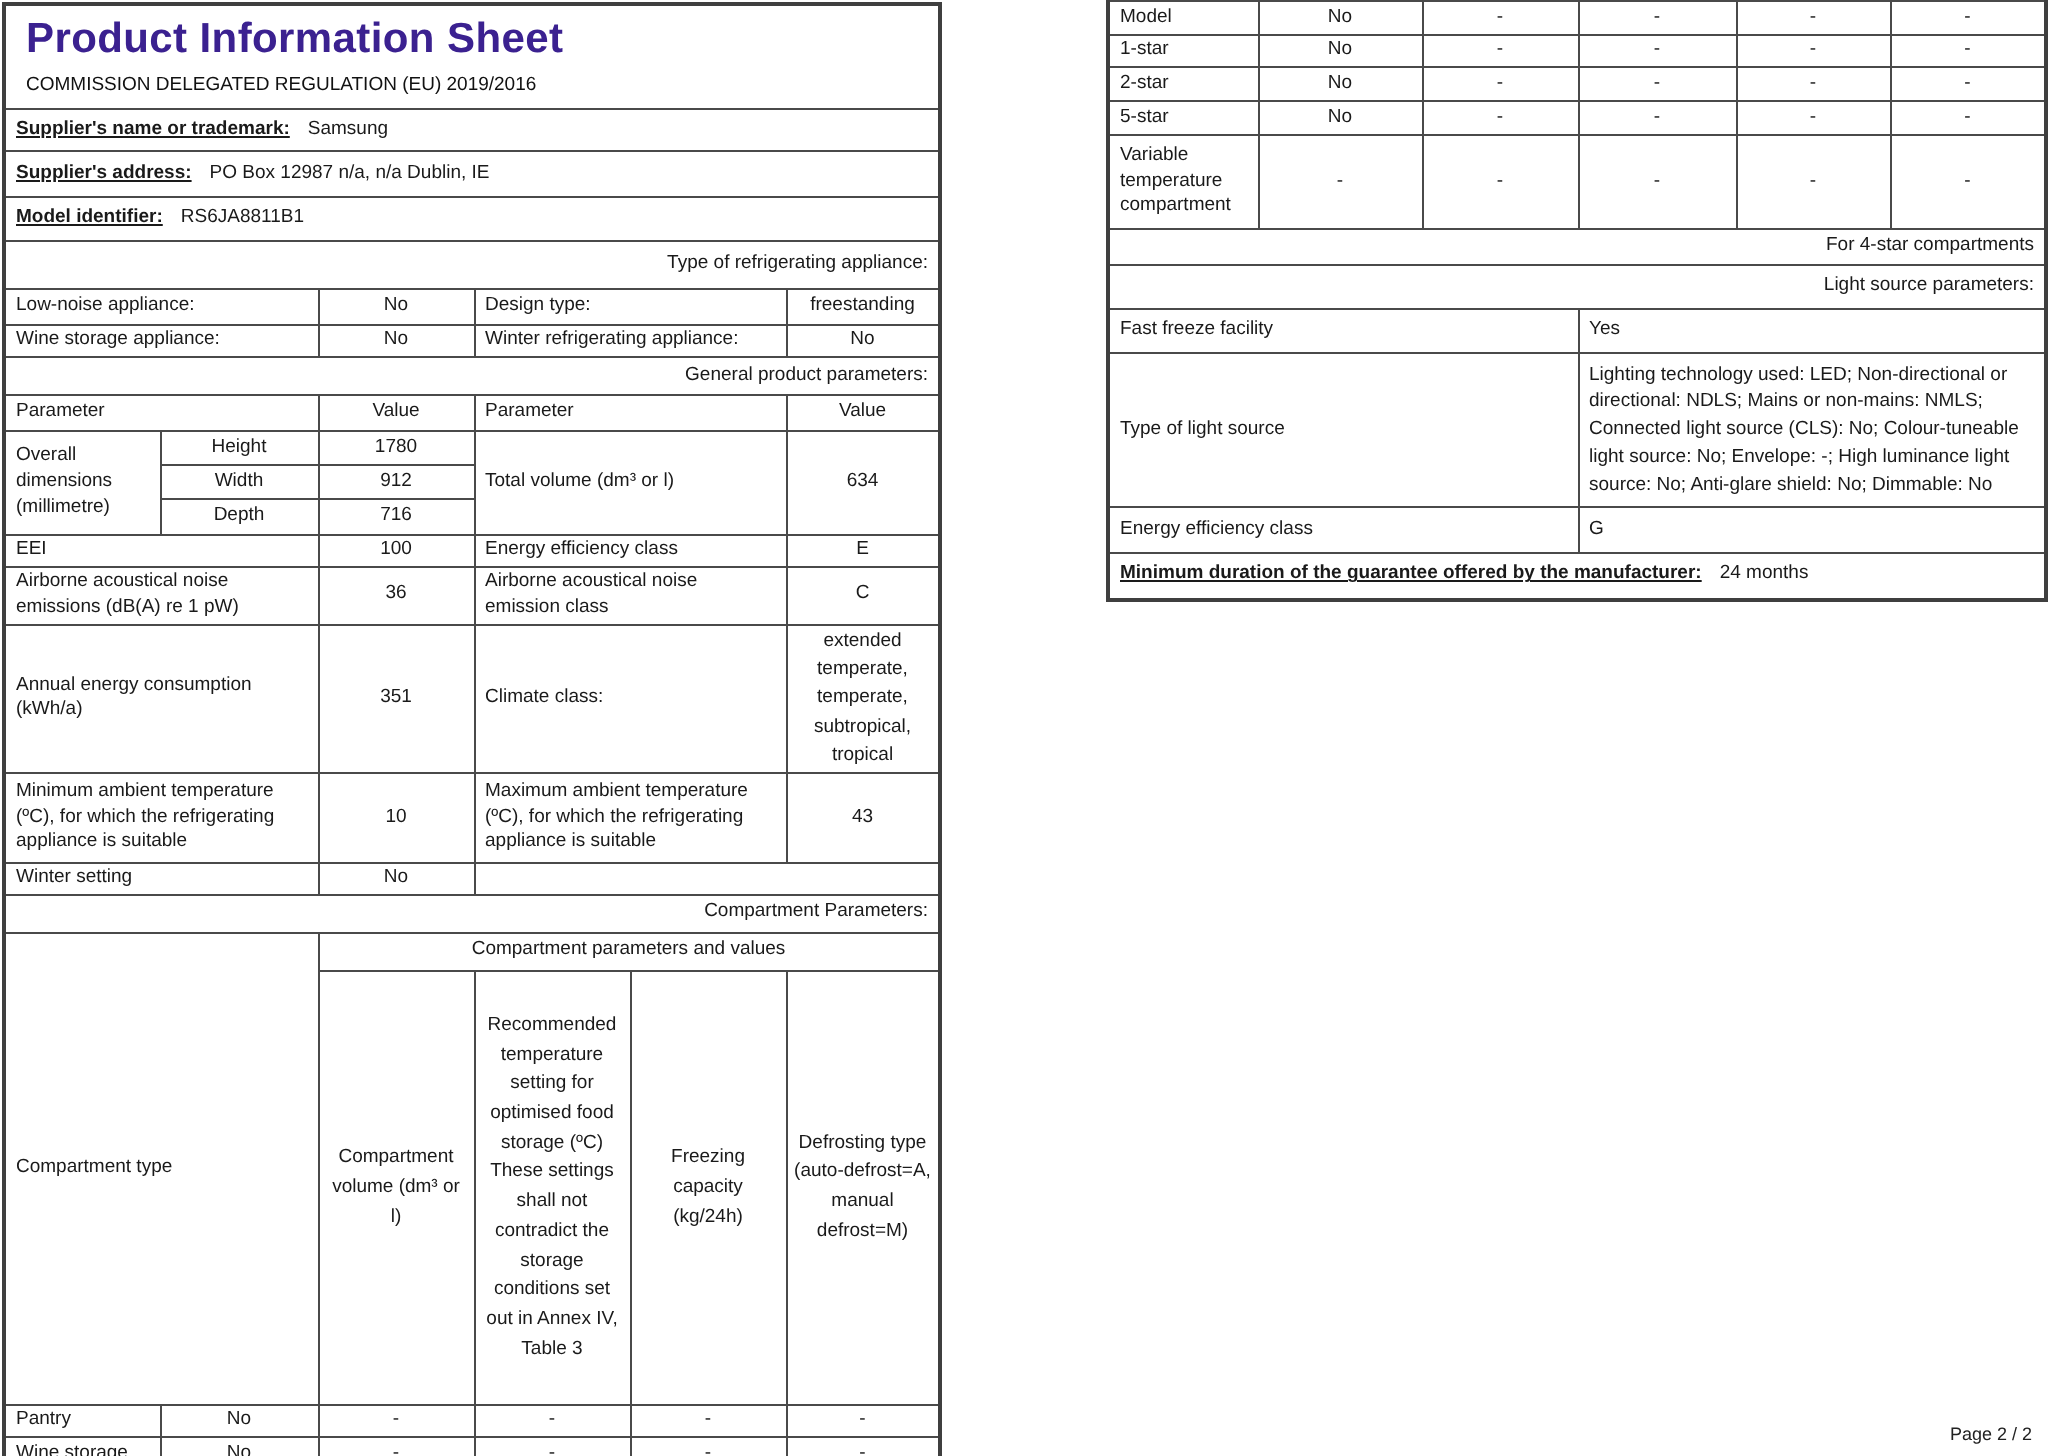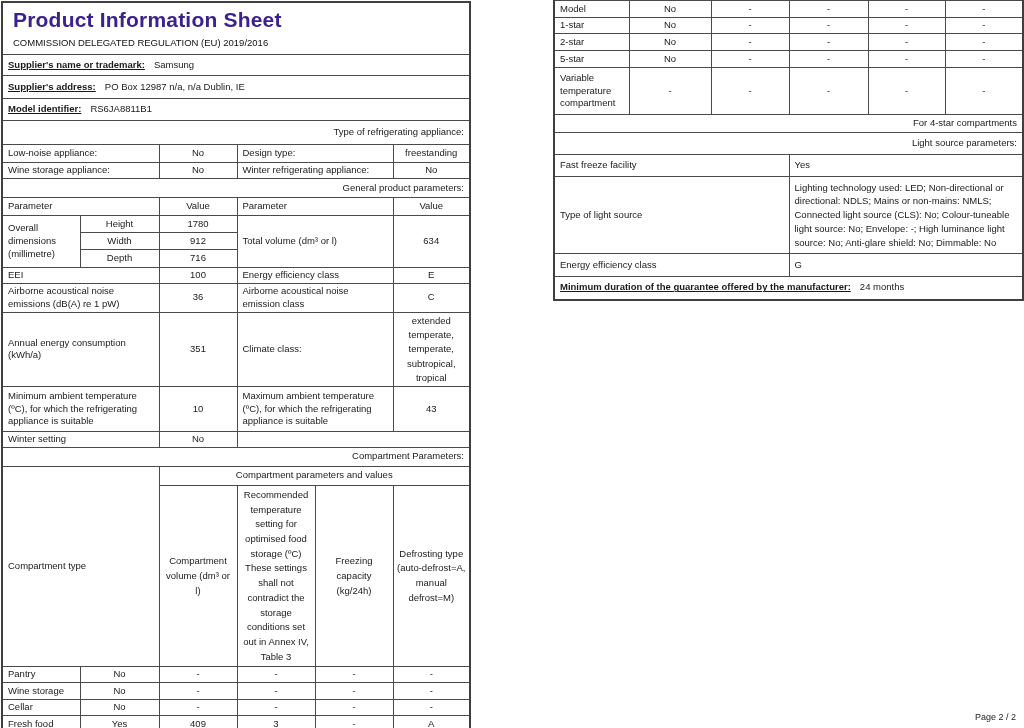--- a/index.html
+++ b/index.html
@@ -9,21 +9,21 @@
   }
   .page{position:absolute;}
   table{border-collapse:collapse;table-layout:fixed;width:100%;}
   td{
     border:1px solid #4a4a4a;font-size:9.5px;line-height:1.35;
     padding:1px 5px;vertical-align:middle;overflow:hidden;word-wrap:break-word;
   }
   table.sheet{border:2px solid #3f3f3f;}
   .c{text-align:center;}
   .hdr{font-weight:normal;text-align:right;}
-  .subhead{text-align:center;line-height:1.55;padding:2px 3px;}
+  .subhead{text-align:center;line-height:1.55;padding:20px 3px;}
   .title-cell{padding:5px 9px 4px 10px;vertical-align:top;}
   .doc-title{color:#3b2190;font-size:21px;font-weight:bold;line-height:1.15;letter-spacing:0.2px;}
   .doc-subtitle{font-size:9.5px;margin-top:5px;color:#111;}
   .lbl{font-weight:bold;text-decoration:underline;}
   .val{margin-left:9px;font-weight:normal;}
   .pagefoot{font-size:9px;color:#222;text-align:right;}
   #p2foot{position:absolute;top:712px;right:6px;}
 </style>
 </head>
 <body>

